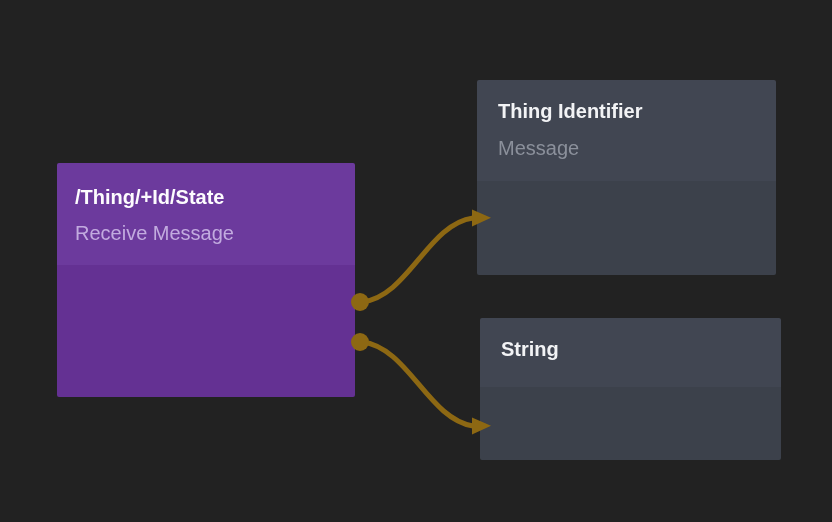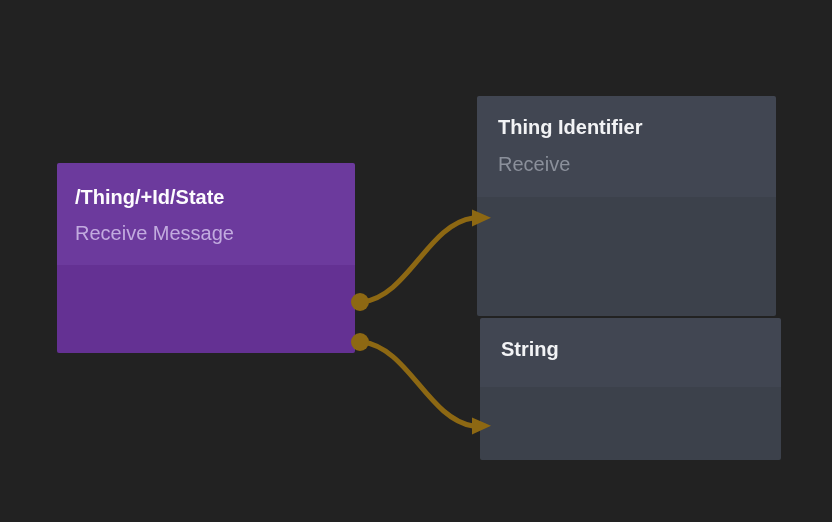--- a/index.html
+++ b/index.html
@@ -4,33 +4,33 @@
 <style>
   html,body{margin:0;padding:0;background:#222222;}
   body{width:832px;height:522px;overflow:hidden;font-family:"Liberation Sans",sans-serif;}
   .canvas{position:relative;width:832px;height:522px;background:#222222;}
 
   .node{position:absolute;border-radius:2px;overflow:hidden;}
   .node .hdr{position:absolute;left:0;top:0;right:0;}
   .node .bod{position:absolute;left:0;right:0;bottom:0;}
 
   
-  .node-receive{left:57px;top:163px;width:298px;height:190px;}
+  .node-receive{left:57px;top:163px;width:298px;height:234px;}
   .node-receive .hdr{height:102px;background:#6c3a9d;}
   .node-receive .bod{top:102px;background:#643193;}
   .node-receive .title{position:absolute;left:18px;top:23px;font-size:20px;font-weight:700;color:#fdfcfe;}
   .node-receive .subtitle{position:absolute;left:18px;top:59px;font-size:20px;font-weight:400;color:#c2abdf;text-align:right;}
 
   
   .dark .hdr{background:#414652;}
   .dark .bod{background:#3c414b;}
   .dark .title{position:absolute;left:21px;top:20px;font-size:20px;font-weight:700;color:#f2f3f5;}
   .dark .subtitle{position:absolute;left:21px;top:57px;font-size:20px;font-weight:400;color:#8b909b;}
 
-  .node-thing-identifier{left:477px;top:80px;width:299px;height:220px;margin-top:16px;}
+  .node-thing-identifier{left:477px;top:80px;width:299px;height:195px;}
   .node-thing-identifier .hdr{height:101px;}
   .node-thing-identifier .bod{top:101px;}
 
   .node-number{left:480px;top:318px;width:301px;height:142px;}
   .node-number .hdr{height:69px;}
   .node-number .bod{top:69px;}
 
   
   svg.wires{position:absolute;left:0;top:0;width:832px;height:522px;pointer-events:none;}
   .wire{fill:none;stroke:#8d6813;stroke-width:5;stroke-linecap:round;}
@@ -49,21 +49,21 @@
     </div>
     <div class="bod">
       
       
     </div>
   </div>
 
   <div class="node dark node-thing-identifier">
     <div class="hdr">
       <div class="title">Thing Identifier</div>
-      <div class="subtitle">Receive</div>
+      <div class="subtitle">Message</div>
     </div>
     <div class="bod">
       
     </div>
   </div>
 
   <div class="node dark node-number">
     <div class="hdr">
       <div class="title">String</div>
     </div>

